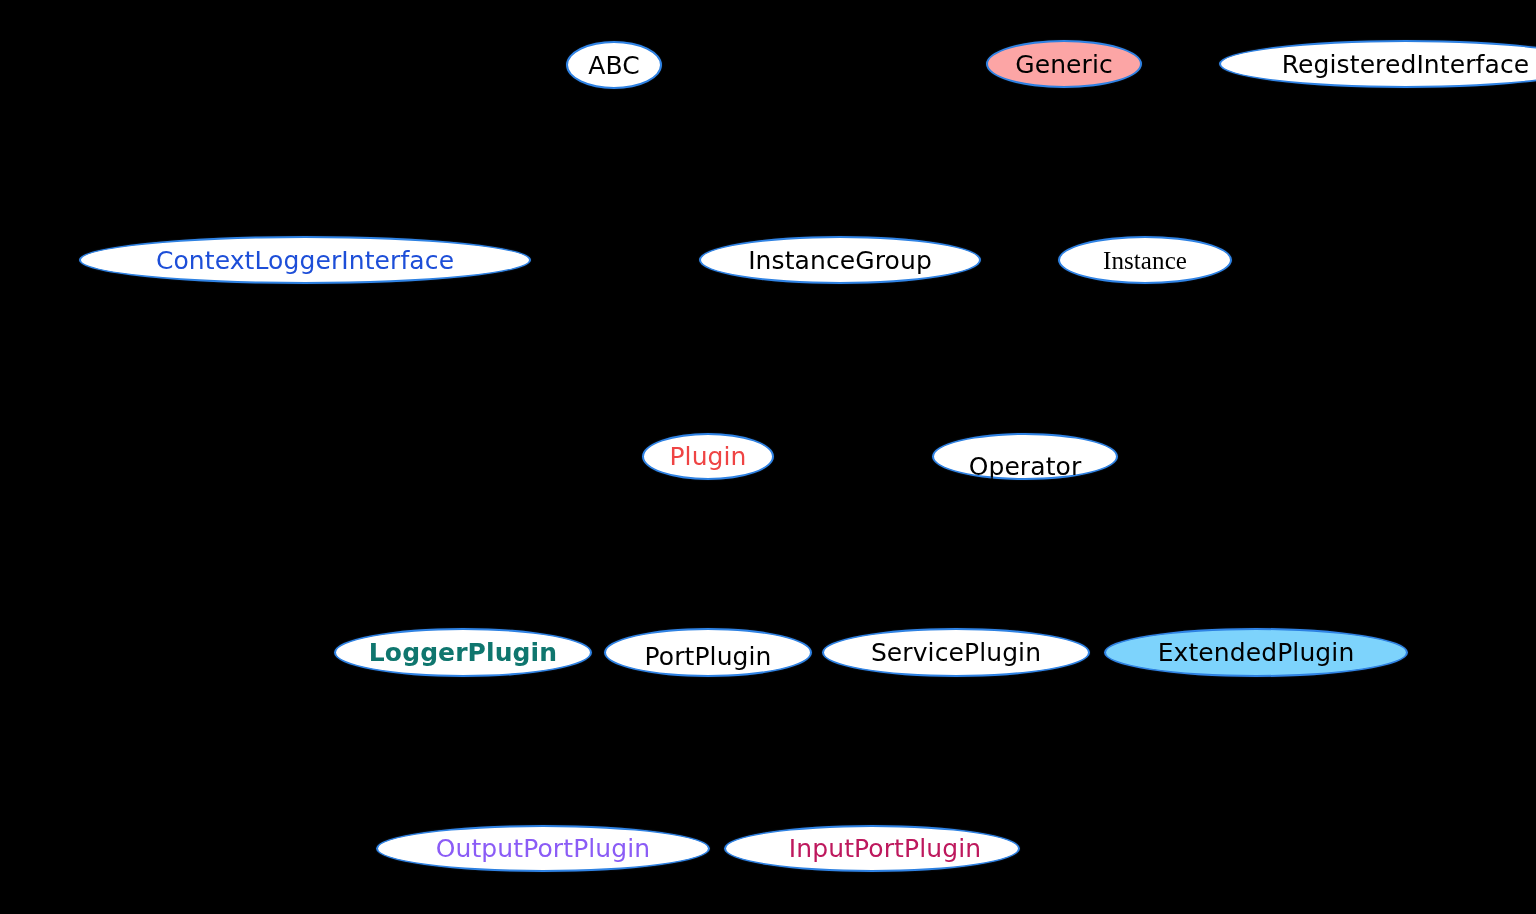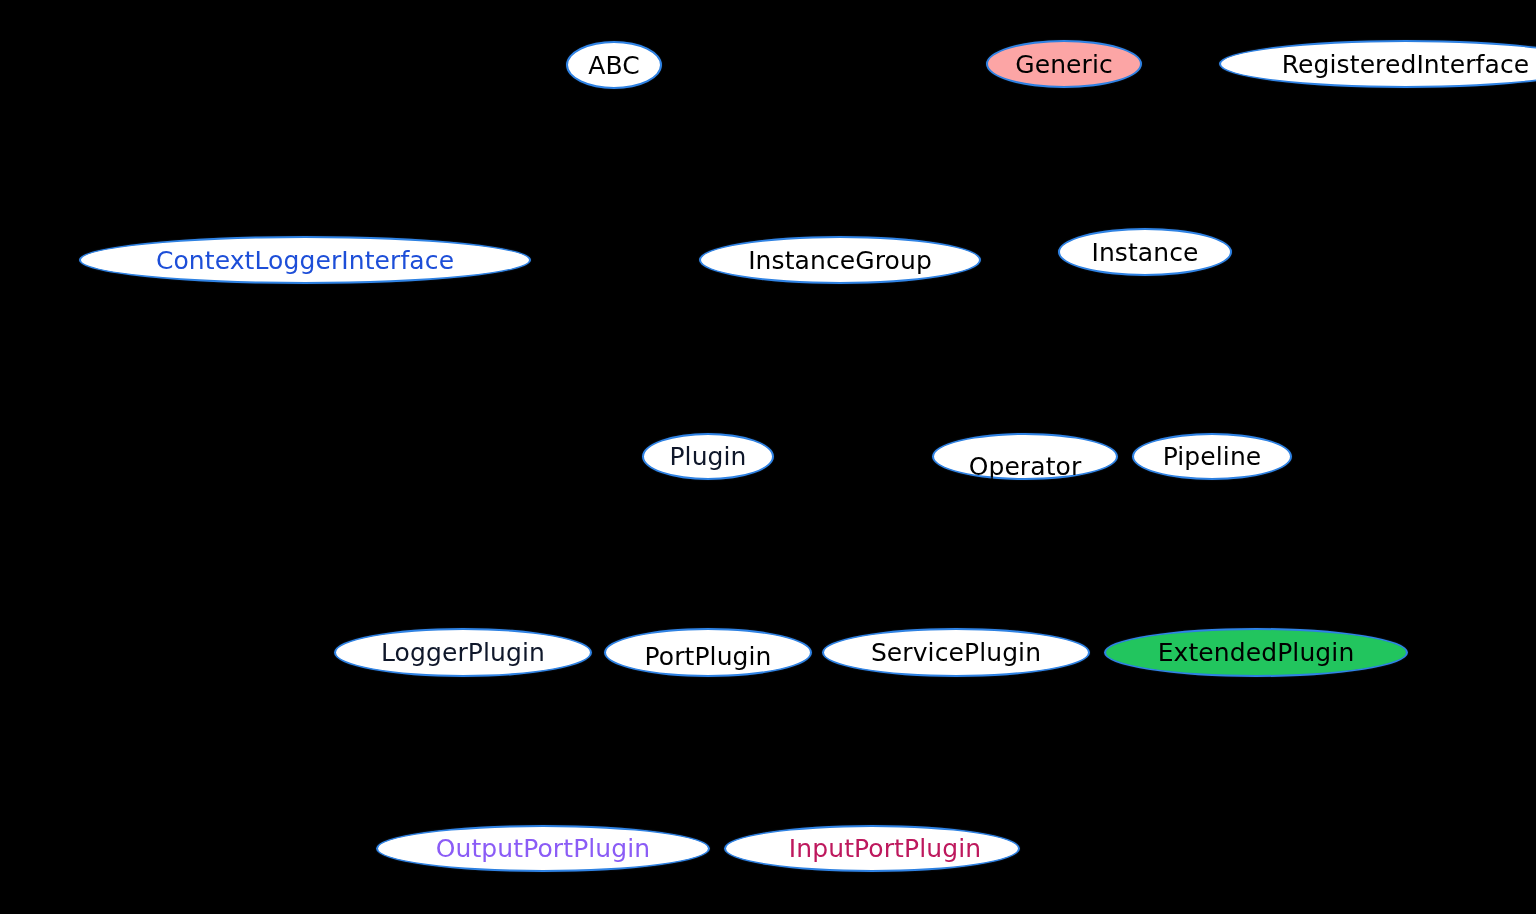--- a/index.html
+++ b/index.html
@@ -59,42 +59,39 @@
     </div>
     <div class="node" style="left: 1219px; top: 40px; width: 373px; height: 48px; background: rgb(255, 255, 255); border-color: rgb(43, 127, 224);">
       <span class="label" style="color: rgb(0, 0, 0);">RegisteredInterface</span>
     </div>
     <div class="node" style="left: 79px; top: 236px; width: 452px; height: 48px; background: rgb(255, 255, 255); border-color: rgb(43, 127, 224);">
       <span class="label" style="color: #1d4ed8;">ContextLoggerInterface</span>
     </div>
     <div class="node" style="left: 699px; top: 236px; width: 282px; height: 48px; background: rgb(255, 255, 255); border-color: rgb(43, 127, 224);">
       <span class="label" style="color: rgb(0, 0, 0);">InstanceGroup</span>
     </div>
-    <div class="node" style="left: 1058px; top: 228px; width: 174px; height: 48px; background: rgb(255, 255, 255); border-color: rgb(43, 127, 224);">
+    <div class="node" style="left: 1058px; top: 236px; width: 174px; height: 48px; background: rgb(255, 255, 255); border-color: rgb(43, 127, 224); font-family: Liberation Serif, serif;">
       <span class="label" style="color: rgb(0, 0, 0);">Instance</span>
     </div>
     <div class="node" style="left: 642px; top: 433px; width: 132px; height: 47px; background: rgb(255, 255, 255); border-color: rgb(43, 127, 224);">
-      <span class="label" style="color: #0f172a;">Plugin</span>
+      <span class="label" style="color: #ef4444;">Plugin</span>
     </div>
     <div class="node" style="left: 932px; top: 433px; width: 186px; height: 47px; background: rgb(255, 255, 255); border-color: rgb(43, 127, 224);">
       <span class="label" style="color: rgb(0, 0, 0); margin-top: 20px;">Operator</span>
     </div>
-    <div class="node" style="left: 1132px; top: 433px; width: 160px; height: 47px; background: rgb(255, 255, 255); border-color: rgb(43, 127, 224);">
-      <span class="label" style="color: rgb(0, 0, 0);">Pipeline</span>
-    </div>
     <div class="node" style="left: 334px; top: 628px; width: 258px; height: 49px; background: rgb(255, 255, 255); border-color: rgb(43, 127, 224);">
-      <span class="label" style="color: #0f172a;">LoggerPlugin</span>
+      <span class="label" style="color: #0f766e; font-weight: bold;">LoggerPlugin</span>
     </div>
     <div class="node" style="left: 604px; top: 628px; width: 208px; height: 49px; background: rgb(255, 255, 255); border-color: rgb(43, 127, 224);">
       <span class="label" style="color: rgb(0, 0, 0); margin-top: 8px;">PortPlugin</span>
     </div>
     <div class="node" style="left: 822px; top: 628px; width: 268px; height: 49px; background: rgb(255, 255, 255); border-color: rgb(43, 127, 224);">
       <span class="label" style="color: rgb(0, 0, 0);">ServicePlugin</span>
     </div>
-    <div class="node" style="left: 1104px; top: 628px; width: 304px; height: 49px; background: #22c55e; border-color: rgb(43, 127, 224);">
+    <div class="node" style="left: 1104px; top: 628px; width: 304px; height: 49px; background: #7dd3fc; border-color: rgb(43, 127, 224);">
       <span class="label" style="color: rgb(0, 0, 0);">ExtendedPlugin</span>
     </div>
     <div class="node" style="left: 376px; top: 825px; width: 334px; height: 47px; background: rgb(255, 255, 255); border-color: rgb(43, 127, 224);">
       <span class="label" style="color: #8b5cf6;">OutputPortPlugin</span>
     </div>
     <div class="node" style="left: 724px; top: 825px; width: 296px; height: 47px; background: rgb(255, 255, 255); border-color: rgb(43, 127, 224);">
       <span class="label" style="color: #be185d; margin-left: 26px;">InputPortPlugin</span>
     </div>
   </div>
 

